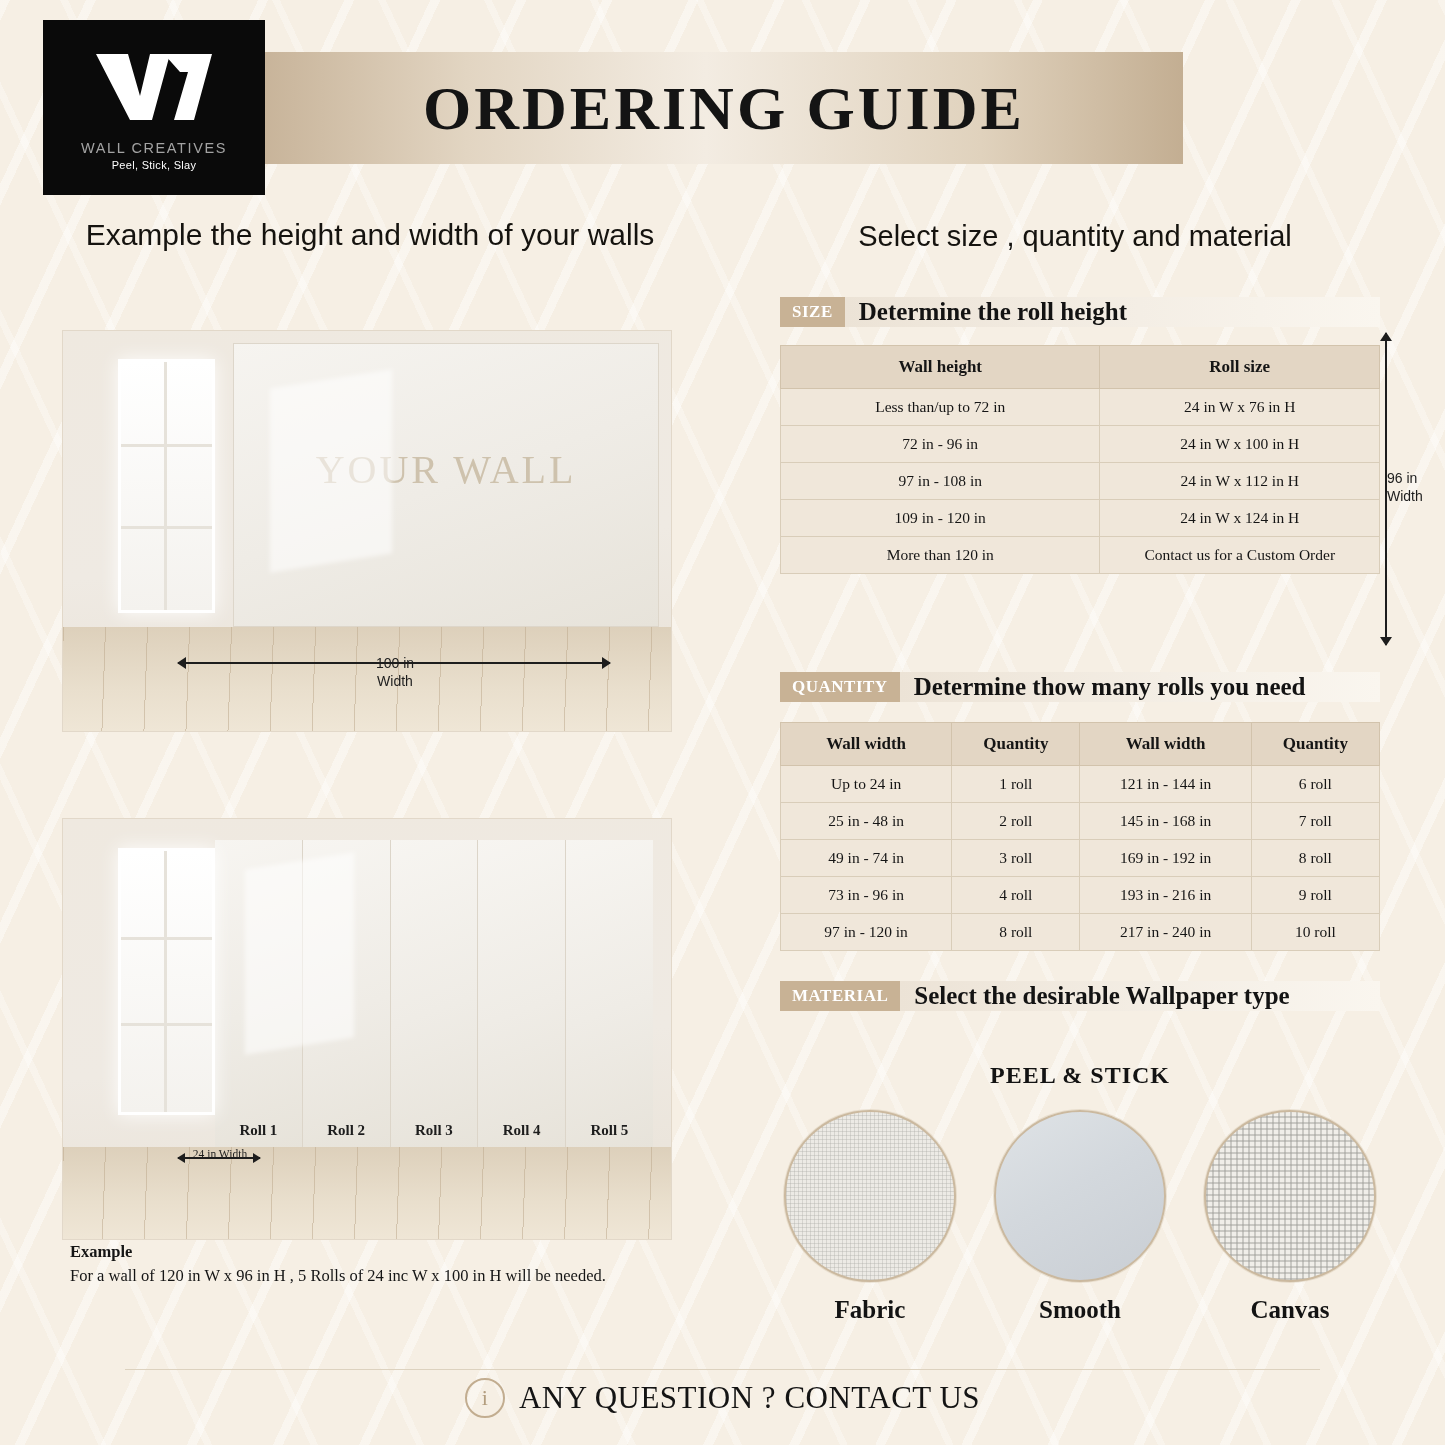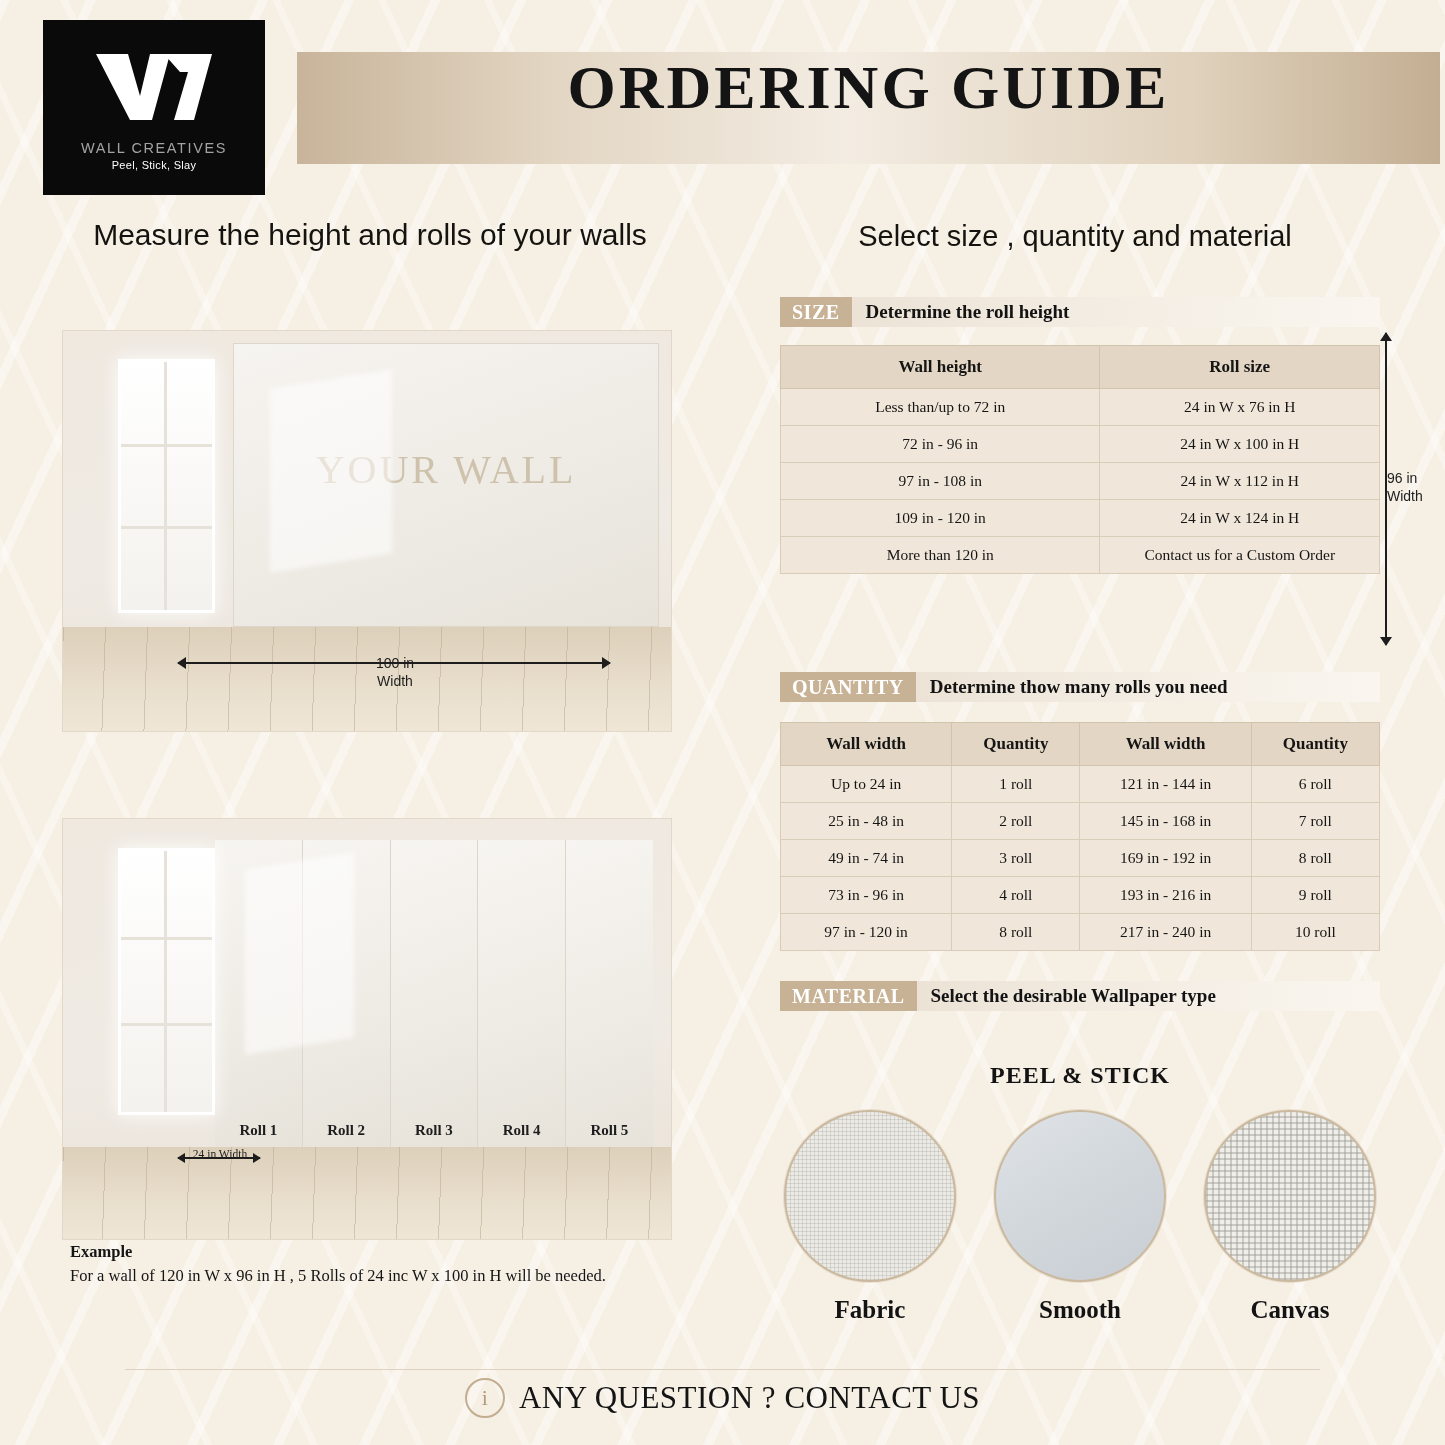--- a/index.html
+++ b/index.html
@@ -49,26 +49,25 @@
   .logo-tag {
     color: #ffffff;
     font-size: 11px;
     letter-spacing: 0.3px;
     margin-top: 3px;
   }
 
   .title-bar {
     position: absolute;
     left: 265px; top: 52px;
-    width: 1143px; height: 112px;
+    width: 918px; height: 112px;
     background: linear-gradient(90deg,#c8b49a 0%, #e2d5c2 22%, #f3ece2 48%, #e0d2bd 78%, #c3ae92 100%);
     display: flex;
-    align-items: flex-start;
+    align-items: center;
     justify-content: center;
-    margin-left: 32px;
   }
   .title-bar h1 {
     margin: 0;
     font-family: "Liberation Serif", serif;
     font-weight: 700;
     font-size: 62px;
     letter-spacing: 3px;
     color: #141414;
   }
 
@@ -259,32 +258,32 @@
     position: absolute;
     display: flex;
     align-items: stretch;
     height: 30px;
   }
   .sec-tag {
     background: #c8b295;
     color: #ffffff;
     font-family: "Liberation Serif", serif;
     font-weight: 700;
-    font-size: 20px;
+    font-size: 17px;
     letter-spacing: 0.5px;
     display: flex;
     align-items: center;
     padding: 0 12px;
   }
   .sec-title {
     flex: 1;
     background: linear-gradient(90deg,#ece3d6 0%, #f4eee5 55%, #faf6ef 100%);
     font-family: "Liberation Serif", serif;
     font-weight: 700;
-    font-size: 19px;
+    font-size: 25px;
     color: #131313;
     display: flex;
     align-items: center;
     padding-left: 14px;
   }
 
   table.grid {
     position: absolute;
     border-collapse: collapse;
     font-family: "Liberation Serif", serif;
@@ -407,21 +406,21 @@
       <path d="M74 4 H106 L122 4 L104 70 H84 L98 22 L90 22 Z" fill="#ffffff"></path>
     </svg>
     <div class="logo-name">WALL CREATIVES</div>
     <div class="logo-tag">Peel, Stick, Slay</div>
   </div>
 
   <div class="title-bar">
     <h1>ORDERING GUIDE</h1>
   </div>
 
-  <div class="h-left">Measure the height and rolls of your walls</div>
+  <div class="h-left">Example the height and width of your walls</div>
 
   <div class="h-right">Select size , quantity and material</div>
 
   <div class="room room1">
     <div class="room-bg"></div>
     <div class="wall-main">
       <div class="your-wall">YOUR WALL</div>
     </div>
     <div class="window">
         <div class="win-bar2"></div>

